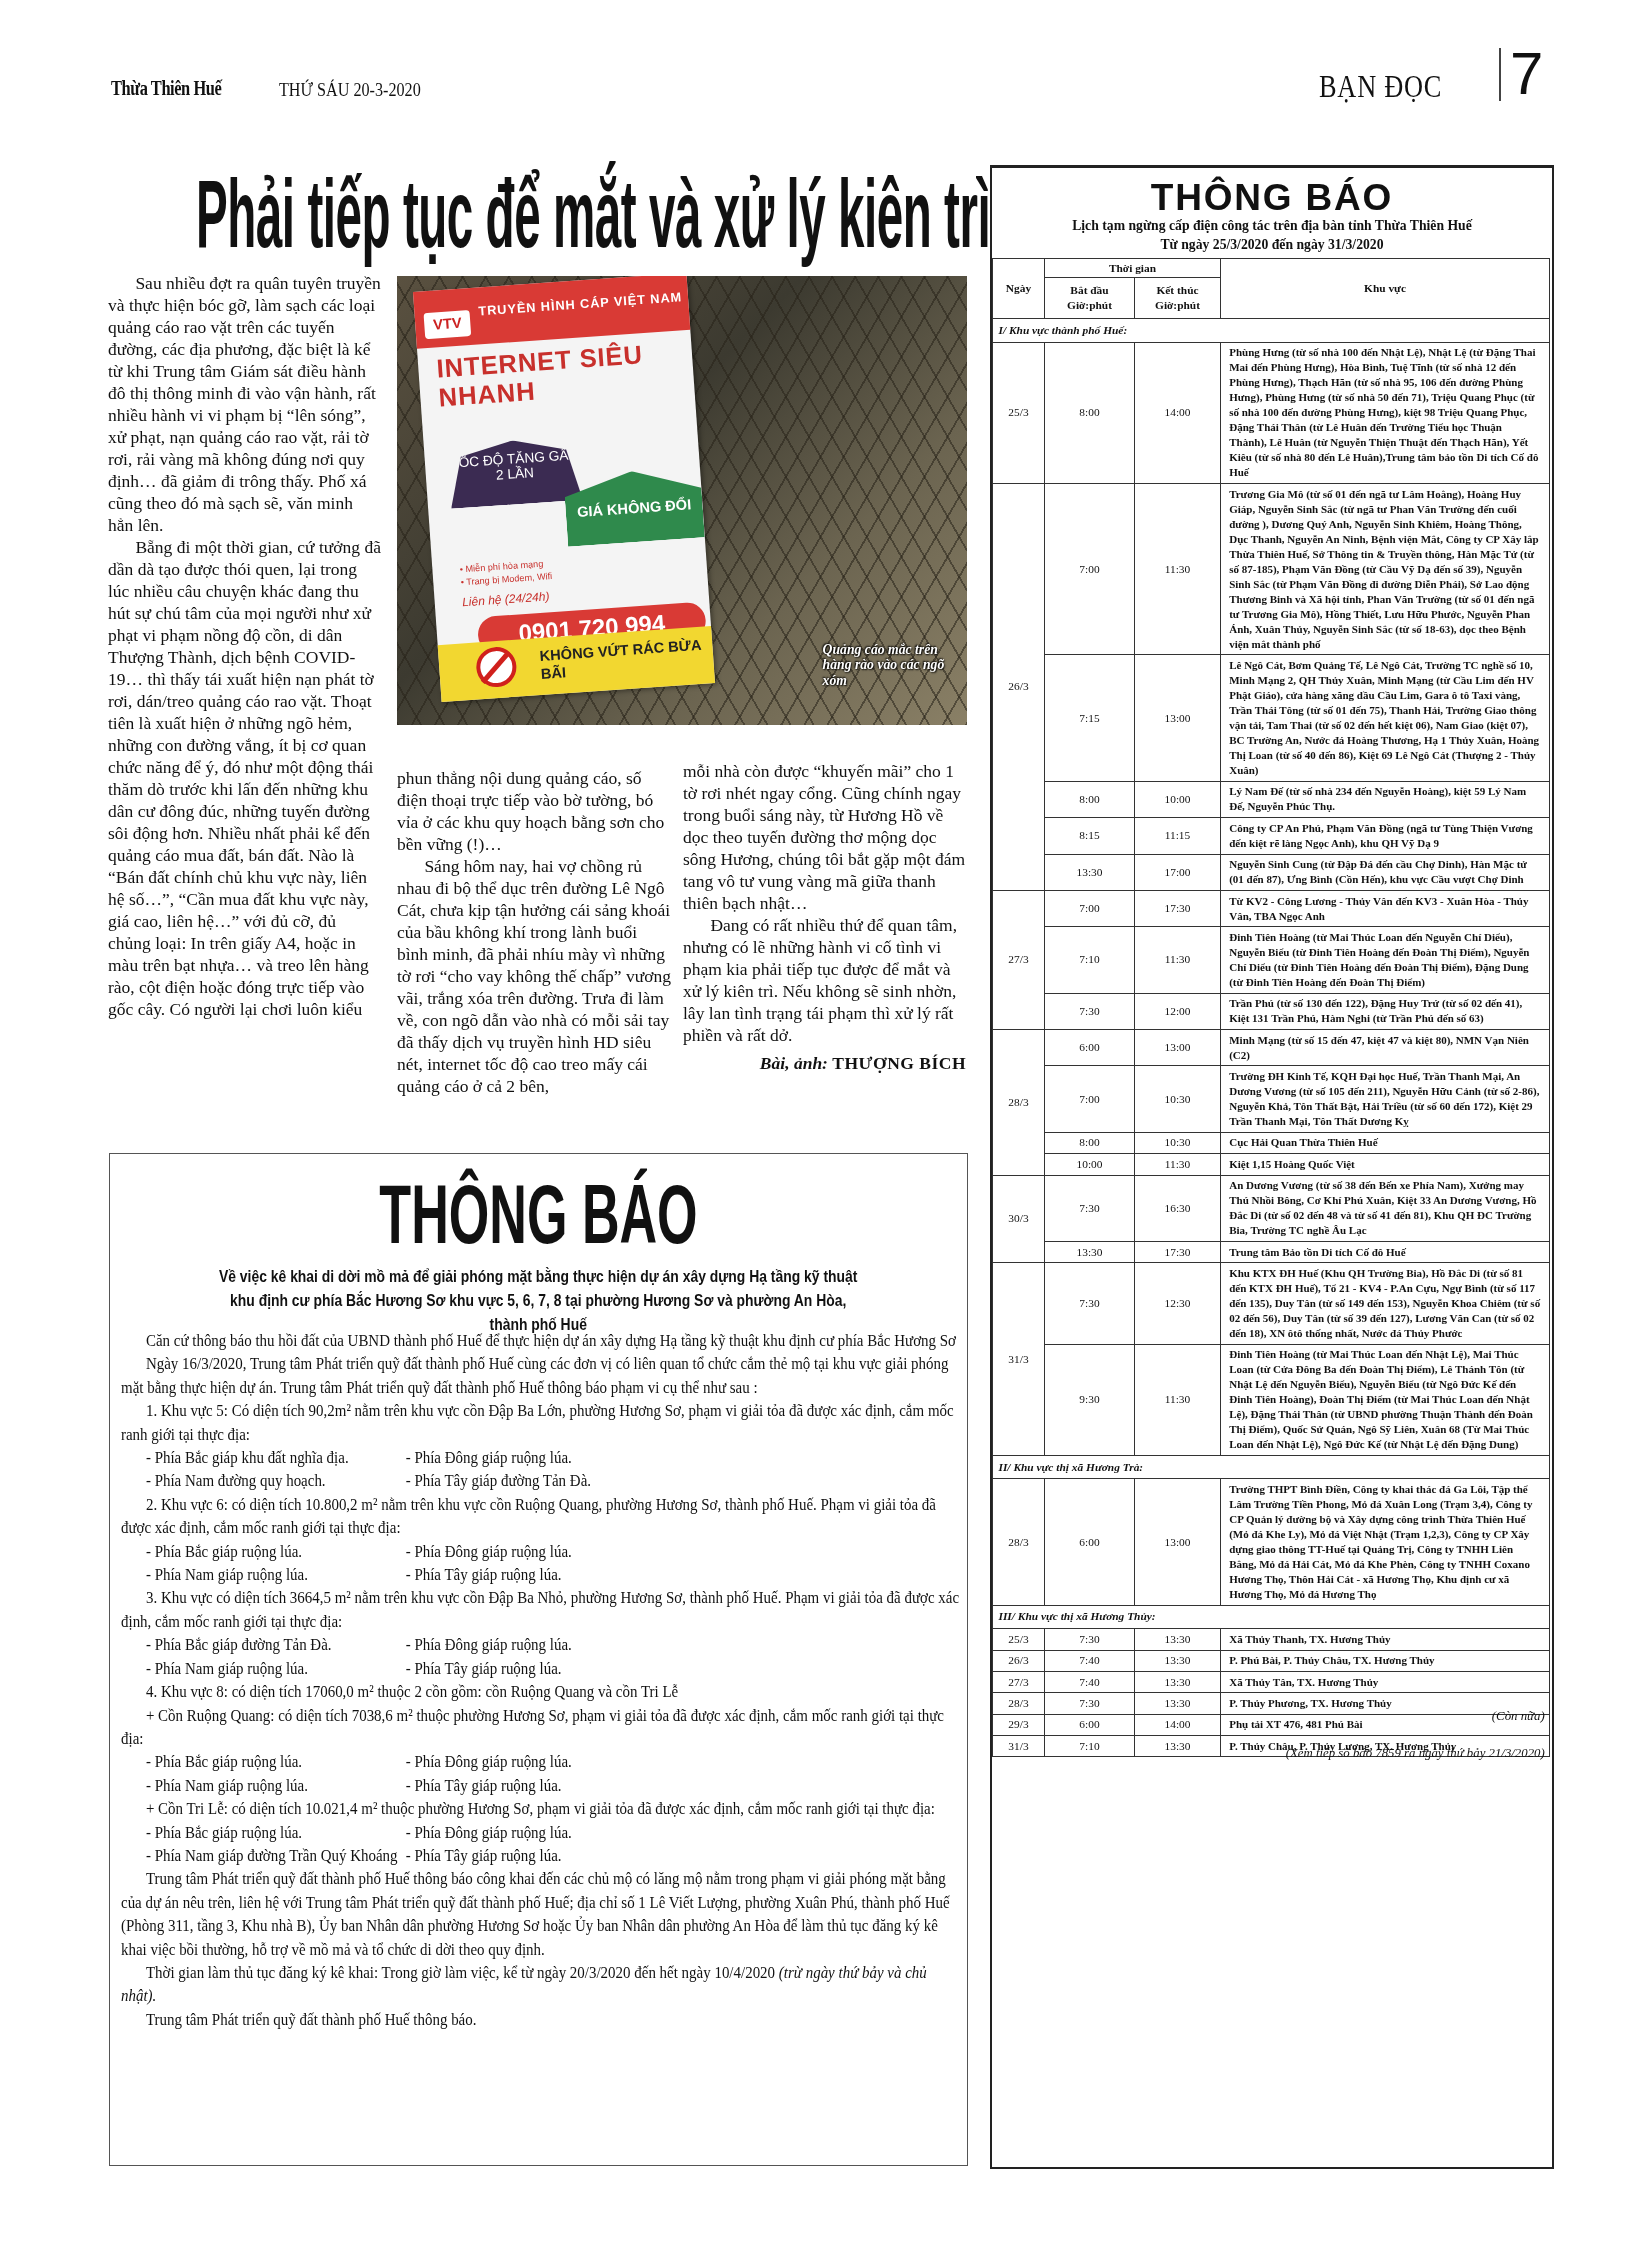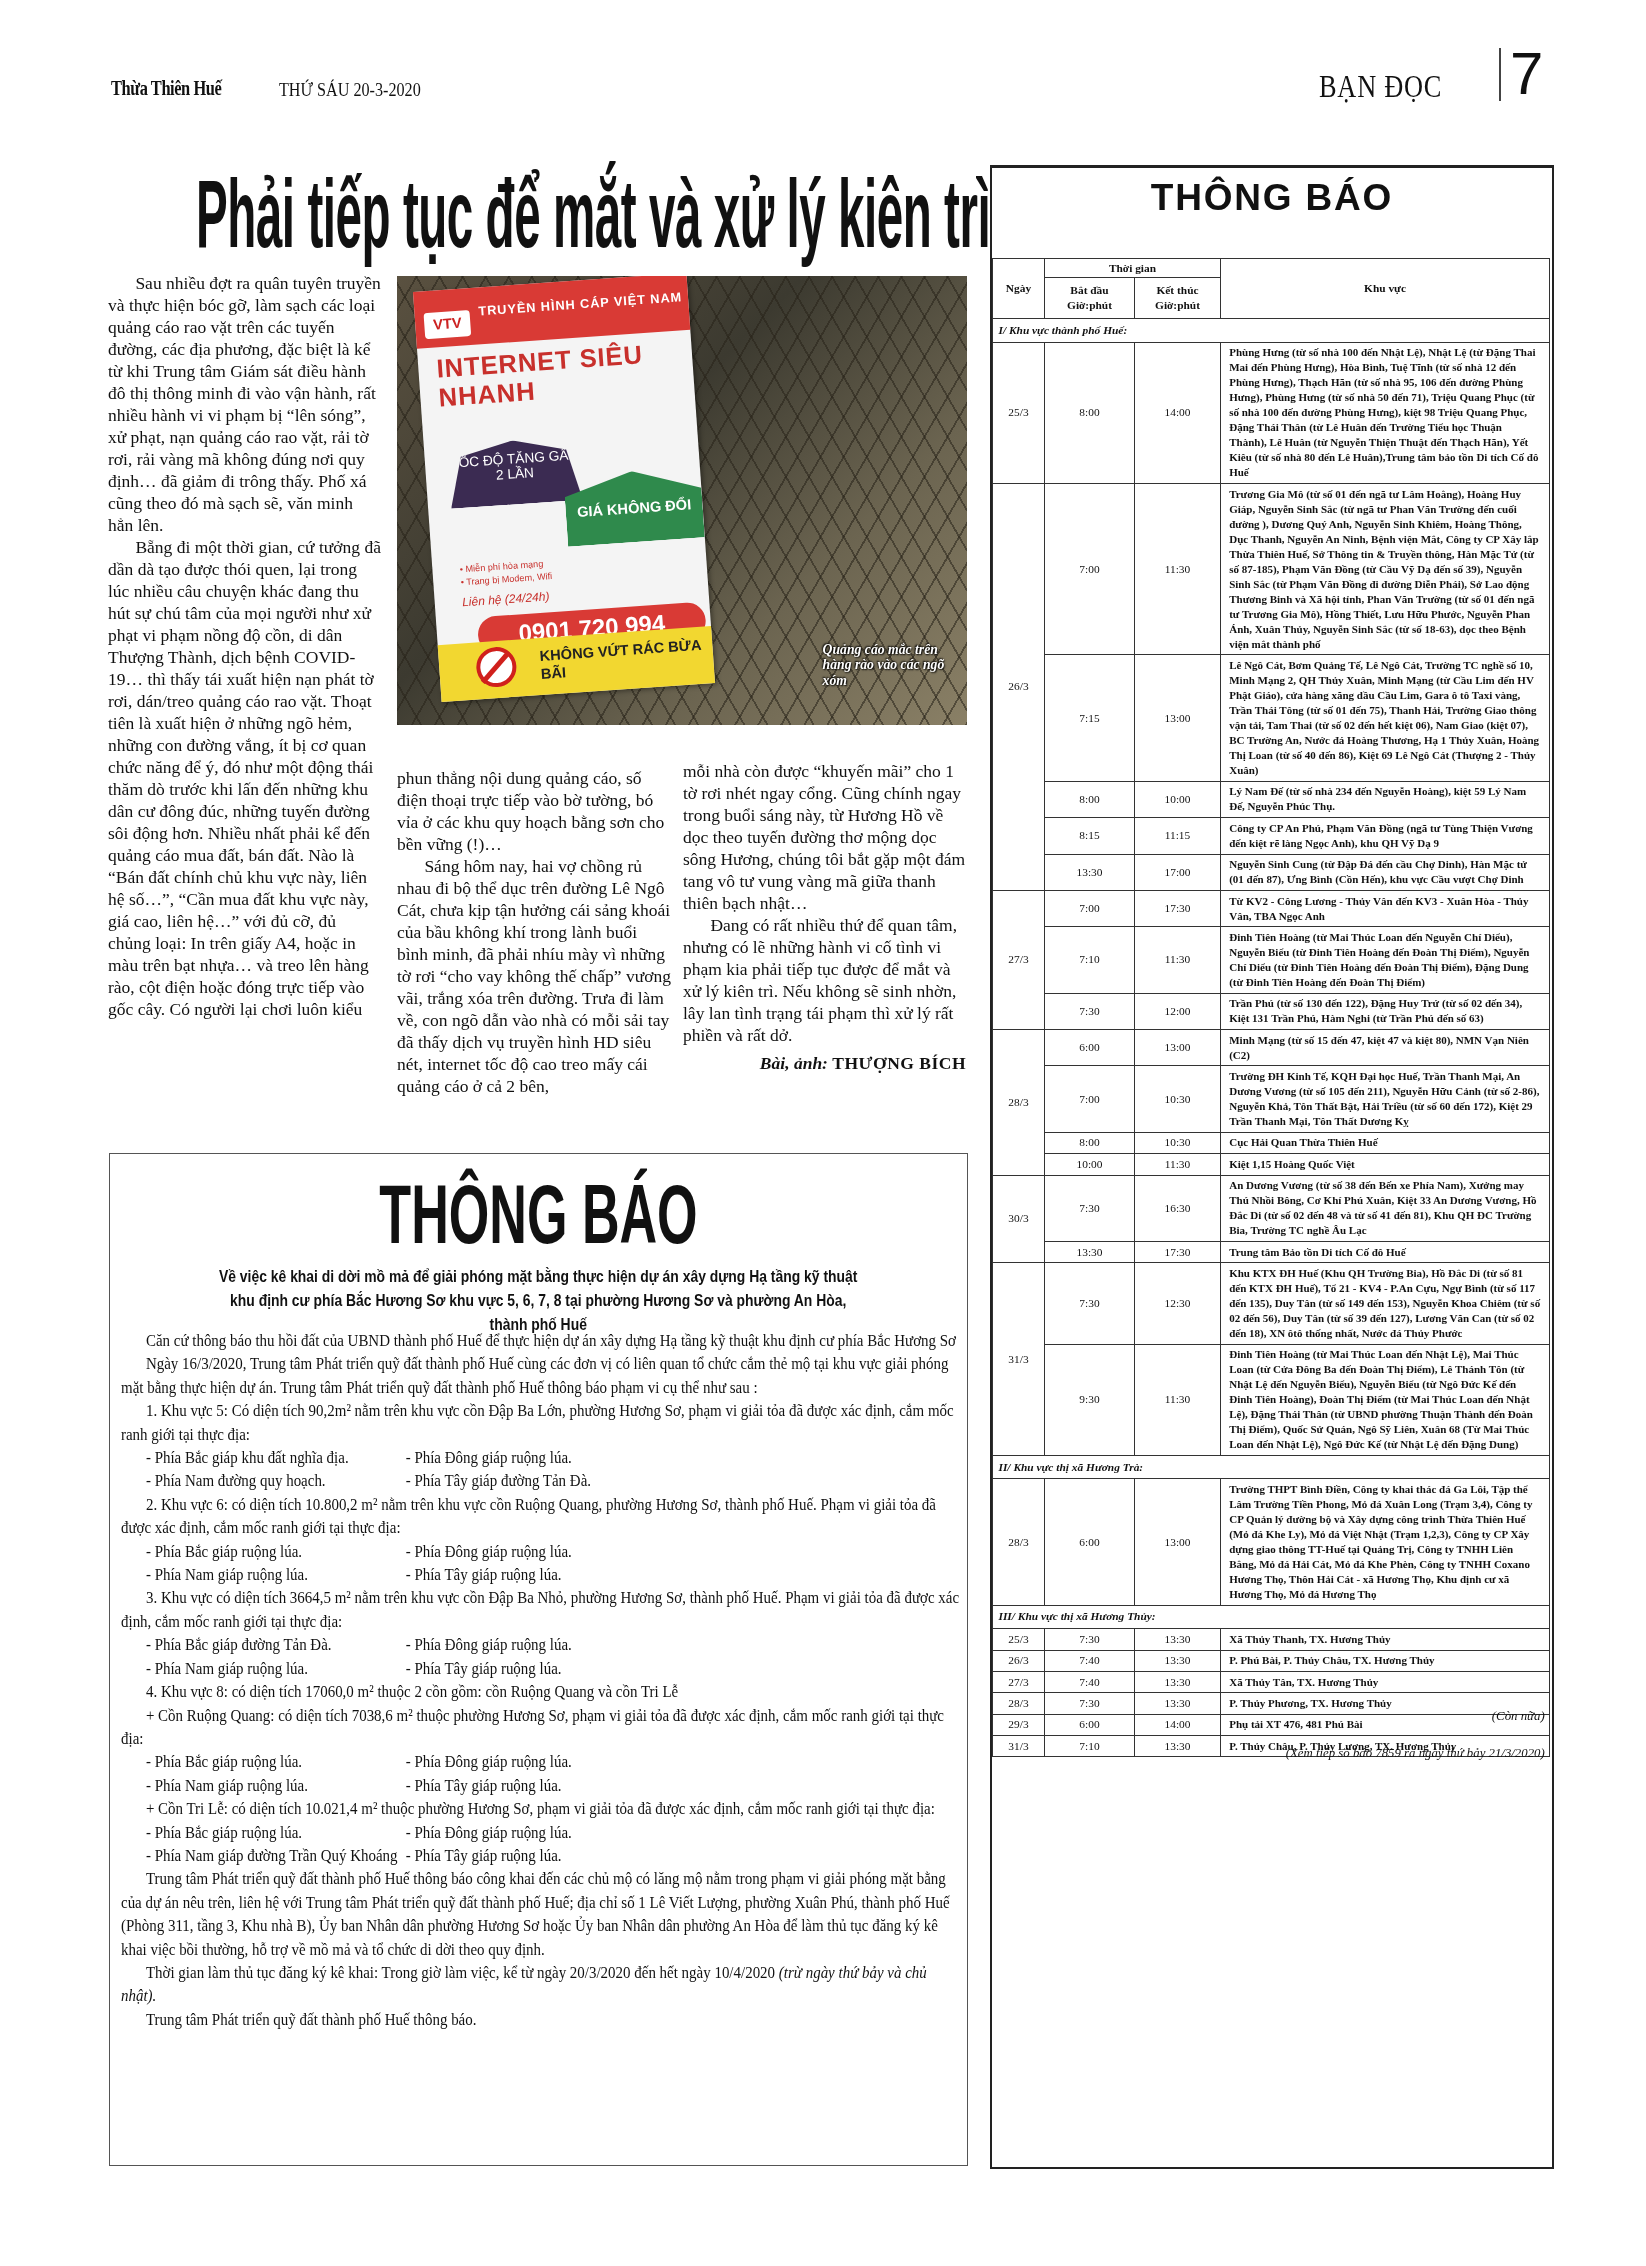--- a/index.html
+++ b/index.html
@@ -141,20 +141,24 @@
         <p class="bl"><span class="b2">- Phía Nam giáp đường Trần Quý Khoáng</span><span>- Phía Tây giáp ruộng lúa.</span></p>
       </div>
     <p>Trung tâm Phát triển quỹ đất thành phố Huế thông báo công khai đến các chủ mộ có lăng mộ nằm trong phạm vi giải phóng mặt bằng của dự án nêu trên, liên hệ với Trung tâm Phát triển quỹ đất thành phố Huế; địa chỉ số 1 Lê Viết Lượng, phường Xuân Phú, thành phố Huế (Phòng 311, tầng 3, Khu nhà B), Ủy ban Nhân dân phường Hương Sơ hoặc Ủy ban Nhân dân phường An Hòa để làm thủ tục đăng ký kê khai việc bồi thường, hỗ trợ về mồ mả và tổ chức di dời theo quy định.</p>
     <p><span>Thời gian làm thủ tục đăng ký kê khai: Trong giờ làm việc, kể từ ngày 20/3/2020 đến hết ngày 10/4/2020</span> <i>(trừ ngày thứ bảy và chủ nhật).</i></p>
     <p>Trung tâm Phát triển quỹ đất thành phố Huế thông báo.</p>
   </div>
 </div>
 
 <div class="abs rbox">
   <div class="rtitle">THÔNG BÁO</div>
+  <div class="rsub">
+    <div>Lịch tạm ngừng cấp điện công tác trên địa bàn tỉnh Thừa Thiên Huế</div>
+    <div>Từ ngày  25/3/2020 đến ngày 31/3/2020</div>
+  </div>
   <table class="sched">
     <colgroup>
         <col style="width:52px">
         <col style="width:90px">
         <col style="width:86px">
         <col>
       </colgroup>
     <thead>
       <tr>
         <th rowspan="2">Ngày</th>
@@ -209,21 +213,21 @@
           <td class="area">Từ KV2 - Công Lương - Thủy Vân đến KV3 - Xuân Hòa - Thủy Vân, TBA Ngọc Anh</td>
         </tr>
         <tr>
           <td class="c">7:10</td>
           <td class="c">11:30</td>
           <td class="area">Đinh Tiên Hoàng (từ Mai Thúc Loan đến Nguyễn Chí Diểu), Nguyễn Biểu (từ Đinh Tiên Hoàng đến Đoàn Thị Điểm), Nguyễn Chí Diểu (từ Đinh Tiên Hoàng đến Đoàn Thị  Điểm), Đặng Dung (từ Đinh Tiên Hoàng đến Đoàn Thị  Điểm)</td>
         </tr>
         <tr>
           <td class="c">7:30</td>
           <td class="c">12:00</td>
-          <td class="area">Trần Phú (từ số 130 đến 122), Đặng Huy Trứ (từ số 02 đến 34), Kiệt 131 Trần Phú, Hàm Nghi (từ Trần Phú đến số 63)</td>
+          <td class="area">Trần Phú (từ số 130 đến 122), Đặng Huy Trứ (từ số 02 đến 41), Kiệt 131 Trần Phú, Hàm Nghi (từ Trần Phú đến số 63)</td>
         </tr>
         <tr>
           <td class="c" rowspan="4">28/3</td>
           <td class="c">6:00</td>
           <td class="c">13:00</td>
           <td class="area">Minh Mạng (từ số 15 đến 47, kiệt 47 và kiệt 80), NMN Vạn Niên  (C2)</td>
         </tr>
         <tr>
           <td class="c">7:00</td>
           <td class="c">10:30</td>

